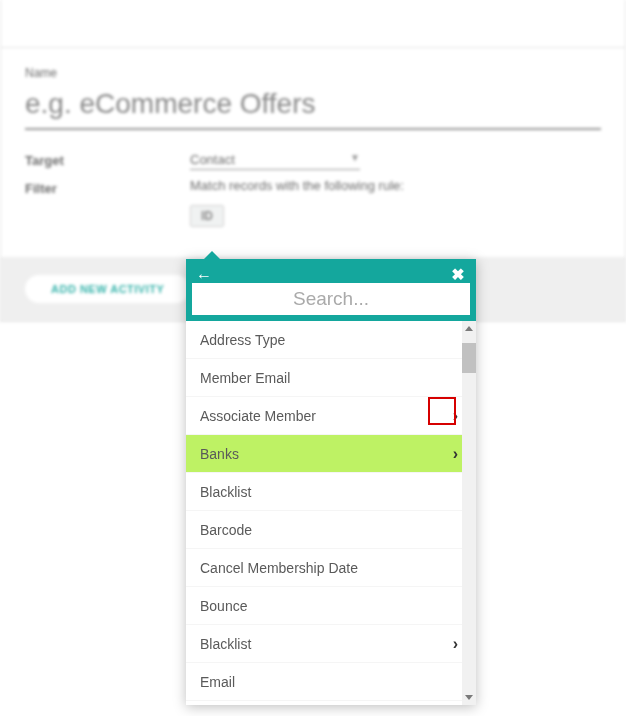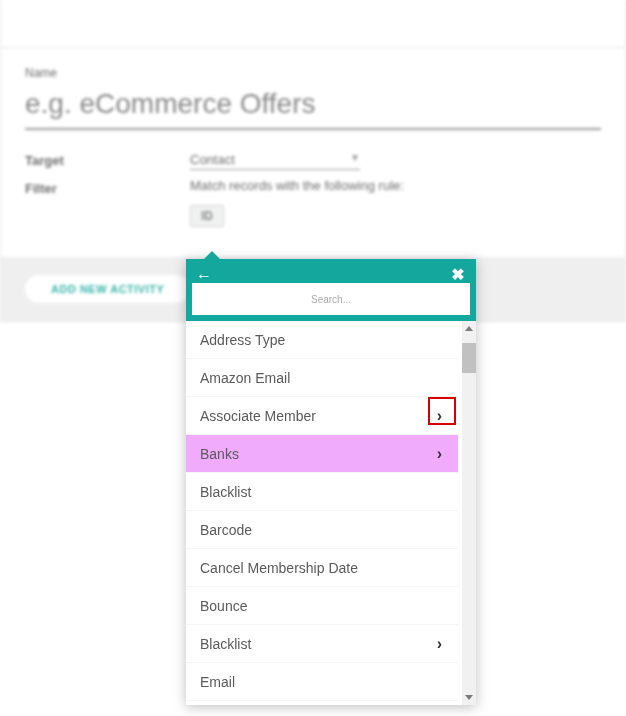--- a/index.html
+++ b/index.html
@@ -133,21 +133,21 @@
   }
   .dd-back { left: 8px; }
   .dd-close { right: 8px; }
   .dd-search {
     position: absolute;
     left: 6px; right: 6px; bottom: 6px;
     height: 32px;
     border: none;
     background: #fff;
     text-align: center;
-    font-size: 10px;
+    font-size: 19px;
     color: #aaa;
     padding: 0 8px;
   }
   .dd-search::placeholder { color: #aaa; }
   .dd-list {
     position: relative;
     height: 384px;
     overflow: hidden;
   }
   .dd-scroll-track {
@@ -179,23 +179,23 @@
     display: flex;
     align-items: center;
     justify-content: space-between;
     padding: 0 16px 0 14px;
     height: 38px;
     font-size: 14px;
     color: #5a5a5a;
     border-bottom: 1px solid #f5f5f5;
     cursor: pointer;
     background: #fff;
-    margin-right: 18px;
-  }
-  .dd-item.hover { background: #f0abfc; }
+    margin-right: 2px;
+  }
+  .dd-item.hover { background: #bef264; }
   .dd-item .chev {
     font-size: 16px;
     font-weight: 700;
     color: #333;
   }
   .dd-item.last-cut {
     height: 28px;
     padding-top: 8px;
     border-bottom: none;
     overflow: hidden;
@@ -257,21 +257,21 @@
     <div class="dd-scroll-track">
       <div class="dd-scroll-arrow-up"></div>
       <div class="dd-scroll-thumb"></div>
       <div class="dd-scroll-arrow-down"></div>
     </div>
 
     <div class="dd-item">
       <span>Address Type</span>
     </div>
     <div class="dd-item">
-      <span>Amazon Email</span>
+      <span>Member Email</span>
     </div>
     <div class="dd-item">
       <span>Associate Member</span>
       <span class="chev">›</span>
     </div>
     <div class="dd-item hover">
       <span>Banks</span>
       <span class="chev">›</span>
     </div>
     <div class="dd-item">

